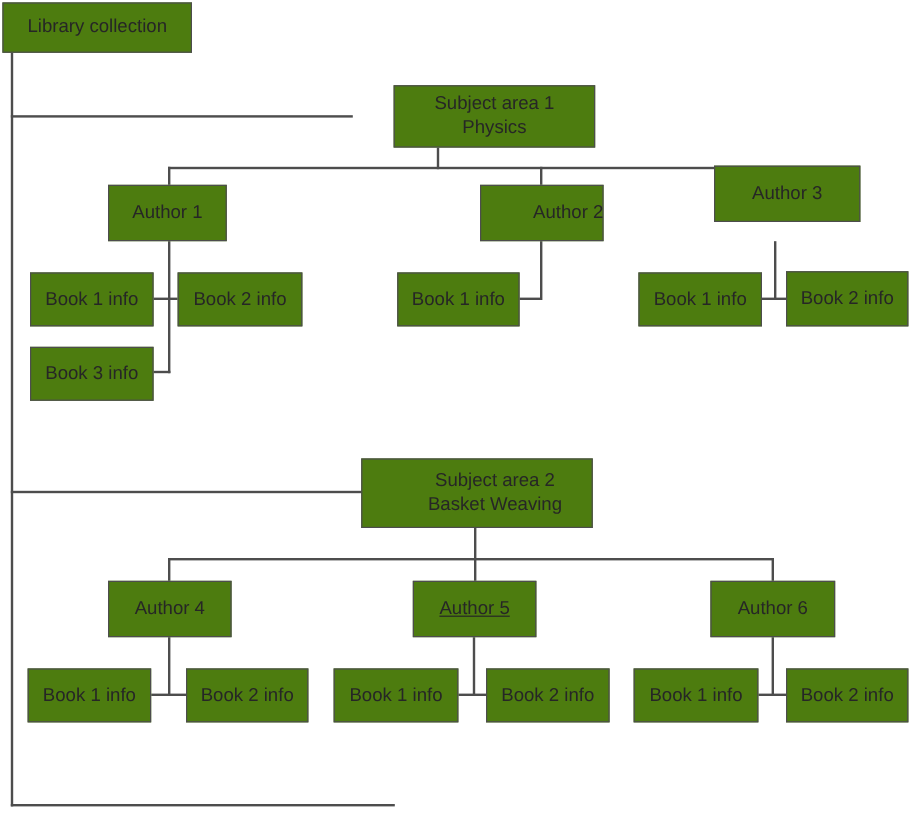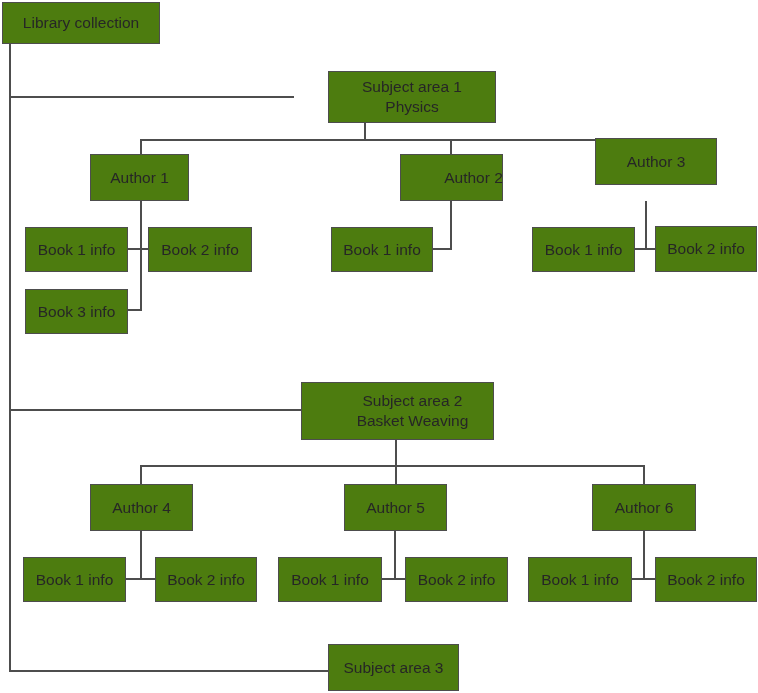--- a/index.html
+++ b/index.html
@@ -118,21 +118,21 @@
   </div>
 
   <div class="node" style="left:301px; top:382px; width:193px; height:58px;padding-left:30px;">
     <span>Subject area 2</span>
     <span>Basket Weaving</span>
   </div>
 
   <div class="node" style="left:90px; top:484px; width:103px; height:47px;">
     <span>Author 4</span>
   </div>
-  <div class="node" style="left:344px; top:484px; width:103px; height:47px;">
+  <div class="node" style="left:344px; top:484px; width:103px; height:47px;text-decoration:underline;">
     <span>Author 5</span>
   </div>
   <div class="node" style="left:592px; top:484px; width:104px; height:47px;">
     <span>Author 6</span>
   </div>
 
   <div class="node" style="left:23px; top:557px; width:103px; height:45px;">
     <span>Book 1 info</span>
   </div>
   <div class="node" style="left:155px; top:557px; width:102px; height:45px;">
@@ -146,17 +146,14 @@
     <span>Book 2 info</span>
   </div>
 
   <div class="node" style="left:528px; top:557px; width:104px; height:45px;">
     <span>Book 1 info</span>
   </div>
   <div class="node" style="left:655px; top:557px; width:102px; height:45px;">
     <span>Book 2 info</span>
   </div>
 
-  <div class="node" style="left:328px; top:644px; width:131px; height:47px;">
-    <span>Subject area 3</span>
-  </div>
 
 </div>
 
 </body></html>

